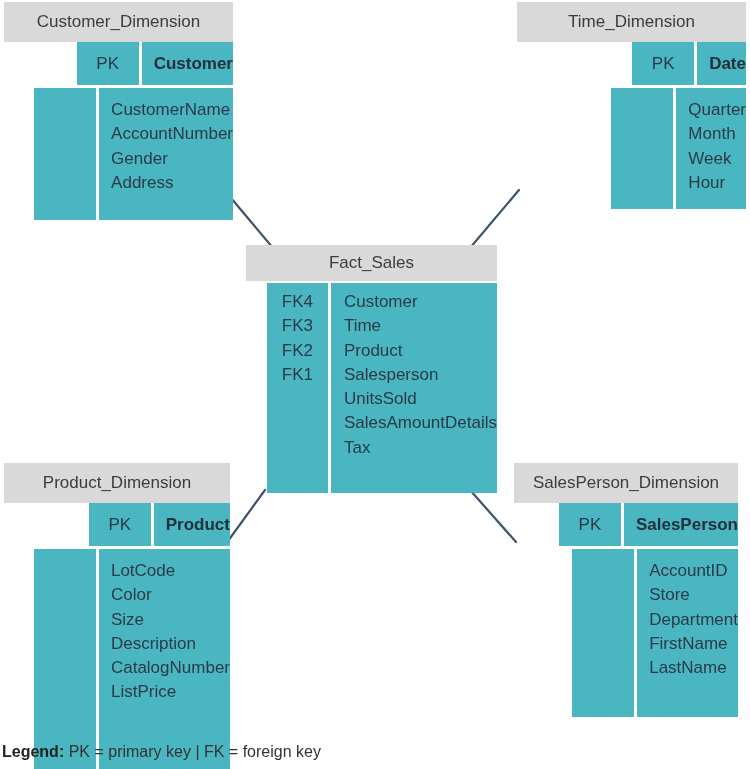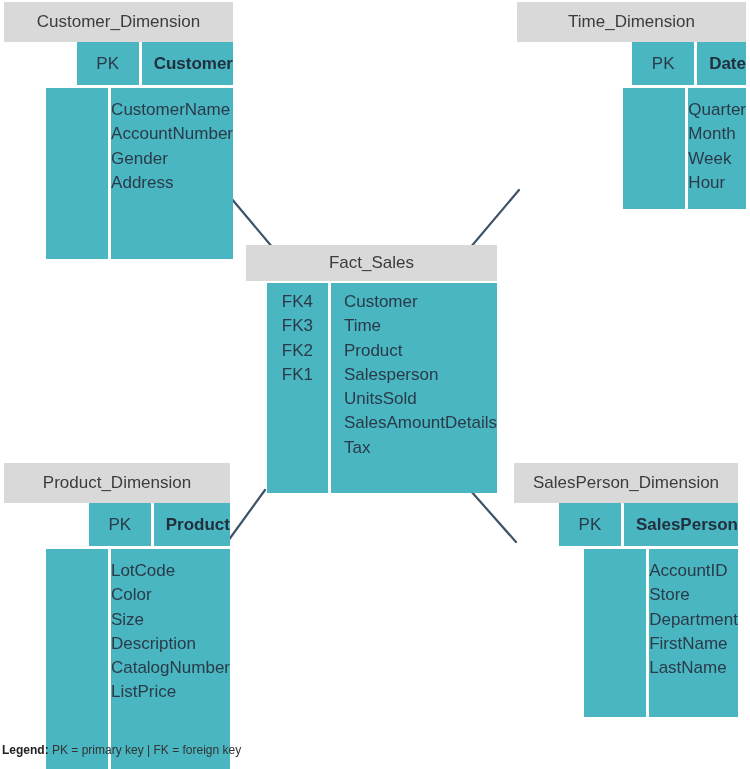--- a/index.html
+++ b/index.html
@@ -15,43 +15,43 @@
   .brow{display:grid;grid-template-columns:62px 3px 1fr;flex:1 1 auto;}
   .fact .keyrow,.fact .brow{grid-template-columns:61px 3px 1fr;}
   .hdiv{flex:0 0 3px;background:var(--divider);}
   .gap2{flex:0 0 2px;background:var(--divider);}
   .vdiv{background:var(--divider);}
   .kcol{background:var(--table-fill);color:var(--attr-text);
         display:flex;align-items:center;justify-content:center;}
   .kname{background:var(--table-fill);color:var(--key-text);font-weight:bold;
          display:flex;align-items:center;padding-left:12px;}
   .attrs{background:var(--table-fill);color:var(--attr-text);
-         padding-top:10px;line-height:24.3px;}
+         padding-top:10px;padding-left:12px;line-height:24.3px;}
   .fklabels{background:var(--table-fill);color:var(--attr-text);
             padding-top:7px;line-height:24.3px;text-align:center;}
   .fact .attrs{padding-top:7px;padding-left:13px;}
   .dimhead{height:40px;}
   .facthead{height:36px;}
-  .legend{position:absolute;left:2px;top:743px;z-index:2;font-size:12px;
+  .legend{position:absolute;left:2px;top:743px;z-index:2;font-size:16px;
           color:var(--legend-text);}
   .legend b{color:var(--legend-label-color);}
 </style>
 </head>
 <body>
 
 <div class="canvas">
 
   <svg class="connectors" width="750" height="769">
     <line x1="231" y1="198" x2="273" y2="248"></line>
     <line x1="519" y1="190" x2="470" y2="248"></line>
     <line x1="265" y1="490" x2="228" y2="541"></line>
     <line x1="470" y1="490" x2="516" y2="542"></line>
   </svg>
 
-  <div class="etable" style="left:4px;top:2px;width:229px;height:257px">
+  <div class="etable" style="left:4px;top:2px;width:229px;height:218px">
     <div class="thead dimhead">
       <span>Customer_Dimension</span>
     </div>
     <div class="tgrid">
       <div class="keyrow">
         <div class="kcol">PK</div>
         <div class="vdiv"></div>
         <div class="kname">Customer</div>
       </div>
       <div class="hdiv"></div>

